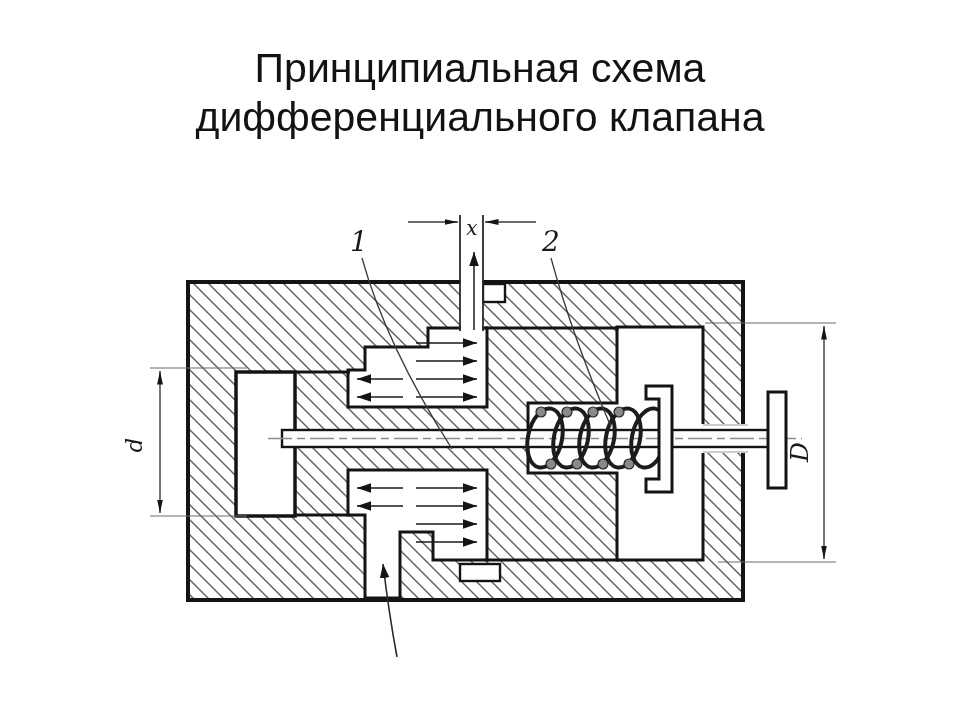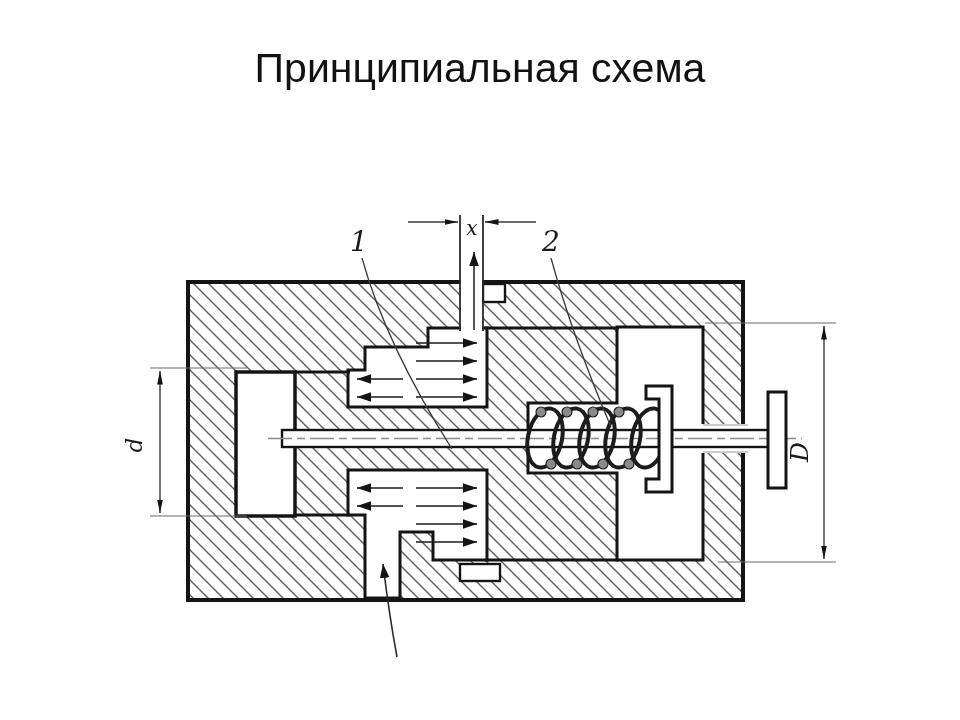--- a/index.html
+++ b/index.html
@@ -12,20 +12,21 @@
   .dimtext{font-family:"DejaVu Serif","Liberation Serif",serif;font-style:italic;fill:#1a1a1a;}
   .partlabel{font-family:"DejaVu Serif","Liberation Serif",serif;font-style:italic;fill:#1a1a1a;font-size:28px;}
 </style>
 </head>
 <body>
 
 <div class="slide">
 
   <div class="title">
     <div>Принципиальная схема</div>
+    <div>дифференциального клапана</div>
   </div>
 
   <svg width="960" height="720" viewBox="0 0 960 720">
     <defs>
       <pattern id="hatch" patternUnits="userSpaceOnUse" width="15" height="15">
         <rect width="15" height="15" fill="#ffffff"></rect>
         <path d="M-4,11 L4,19 M0,0 L15,15 M11,-4 L19,4" stroke="#5f5f5f" stroke-width="1.4"></path>
       </pattern>
       <marker id="flowArr" markerUnits="userSpaceOnUse" markerWidth="16" markerHeight="12" refX="14" refY="6" orient="auto-start-reverse">
         <path d="M0,1.2 L14,6 L0,10.8 Z" fill="#141414"></path>

